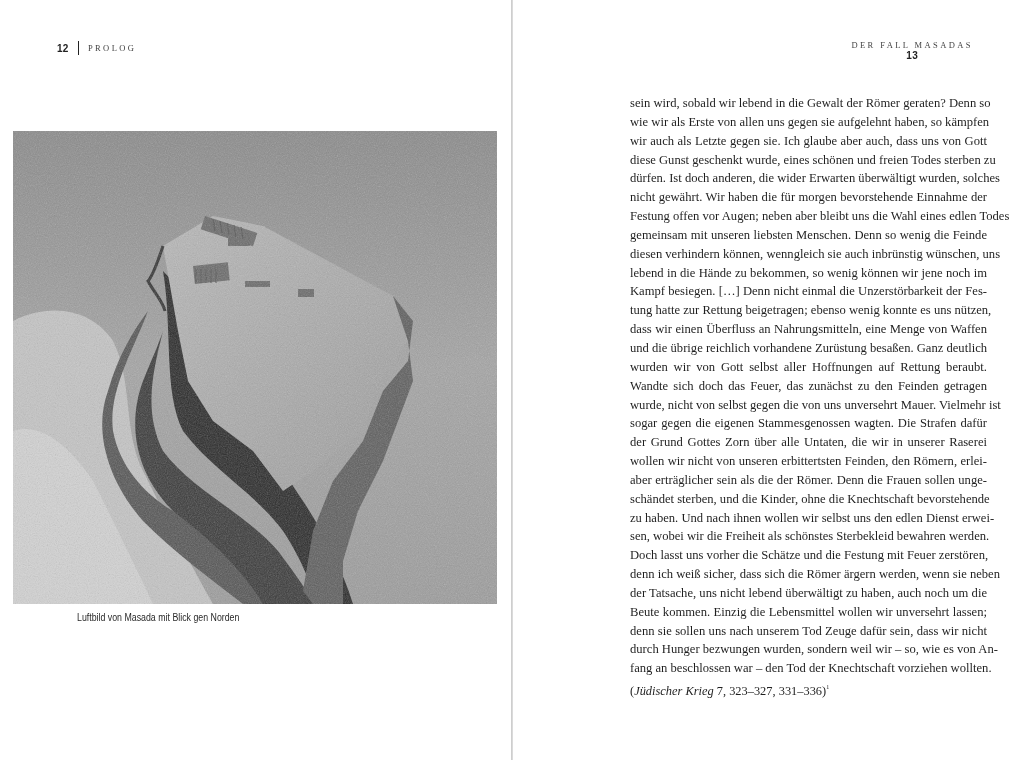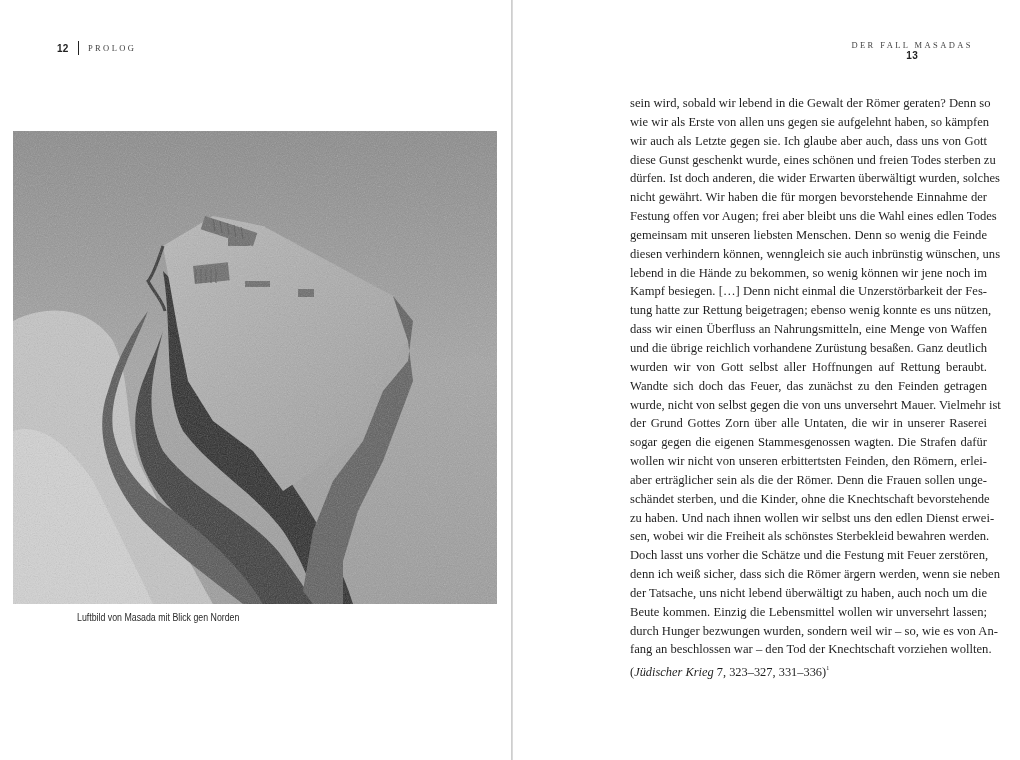--- a/index.html
+++ b/index.html
@@ -134,40 +134,41 @@
       <span class="folio">13</span>
     </div>
 
     <div class="body-text">
       <span class="line">sein wird, sobald wir lebend in die Gewalt der Römer geraten? Denn so</span>
       <span class="line">wie wir als Erste von allen uns gegen sie aufgelehnt haben, so kämpfen</span>
       <span class="line">wir auch als Letzte gegen sie. Ich glaube aber auch, dass uns von Gott</span>
       <span class="line">diese Gunst geschenkt wurde, eines schönen und freien Todes sterben zu</span>
       <span class="line">dürfen. Ist doch anderen, die wider Erwarten überwältigt wurden, solches</span>
       <span class="line">nicht gewährt. Wir haben die für morgen bevorstehende Einnahme der</span>
-      <span class="line">Festung offen vor Augen; frei aber bleibt uns die Wahl eines edlen Todes</span>
+      <span class="line">Festung offen vor Augen; neben aber bleibt uns die Wahl eines edlen Todes</span>
       <span class="line">gemeinsam mit unseren liebsten Menschen. Denn so wenig die Feinde</span>
       <span class="line">diesen verhindern können, wenngleich sie auch inbrünstig wünschen, uns</span>
       <span class="line">lebend in die Hände zu bekommen, so wenig können wir jene noch im</span>
       <span class="line">Kampf besiegen. […] Denn nicht einmal die Unzerstörbarkeit der Fes-</span>
       <span class="line">tung hatte zur Rettung beigetragen; ebenso wenig konnte es uns nützen,</span>
       <span class="line">dass wir einen Überfluss an Nahrungsmitteln, eine Menge von Waffen</span>
       <span class="line">und die übrige reichlich vorhandene Zurüstung besaßen. Ganz deutlich</span>
       <span class="line">wurden wir von Gott selbst aller Hoffnungen auf Rettung beraubt.</span>
       <span class="line">Wandte sich doch das Feuer, das zunächst zu den Feinden getragen</span>
       <span class="line">wurde, nicht von selbst gegen die von uns unversehrt Mauer. Vielmehr ist</span>
+      <span class="line">sogar gegen die eigenen Stammesgenossen wagten. Die Strafen dafür</span>
       <span class="line">der Grund Gottes Zorn über alle Untaten, die wir in unserer Raserei</span>
-      <span class="line">sogar gegen die eigenen Stammesgenossen wagten. Die Strafen dafür</span>
       <span class="line">wollen wir nicht von unseren erbittertsten Feinden, den Römern, erlei-</span>
       <span class="line">aber erträglicher sein als die der Römer. Denn die Frauen sollen unge-</span>
       <span class="line">schändet sterben, und die Kinder, ohne die Knechtschaft bevorstehende</span>
       <span class="line">zu haben. Und nach ihnen wollen wir selbst uns den edlen Dienst erwei-</span>
       <span class="line">sen, wobei wir die Freiheit als schönstes Sterbekleid bewahren werden.</span>
       <span class="line">Doch lasst uns vorher die Schätze und die Festung mit Feuer zerstören,</span>
       <span class="line">denn ich weiß sicher, dass sich die Römer ärgern werden, wenn sie neben</span>
       <span class="line">der Tatsache, uns nicht lebend überwältigt zu haben, auch noch um die</span>
       <span class="line">Beute kommen. Einzig die Lebensmittel wollen wir unversehrt lassen;</span>
+      <span class="line">denn sie sollen uns nach unserem Tod Zeuge dafür sein, dass wir nicht</span>
       <span class="line">durch Hunger bezwungen wurden, sondern weil wir – so, wie es von An-</span>
       <span class="line last">fang an beschlossen war – den Tod der Knechtschaft vorziehen wollten.</span>
       <span class="citation"><span>(</span><em>Jüdischer Krieg</em><span> 7, 323–327, 331–336)</span><sup>1</sup></span>
     </div>
   </div>
 </div>
 
 </body></html>

